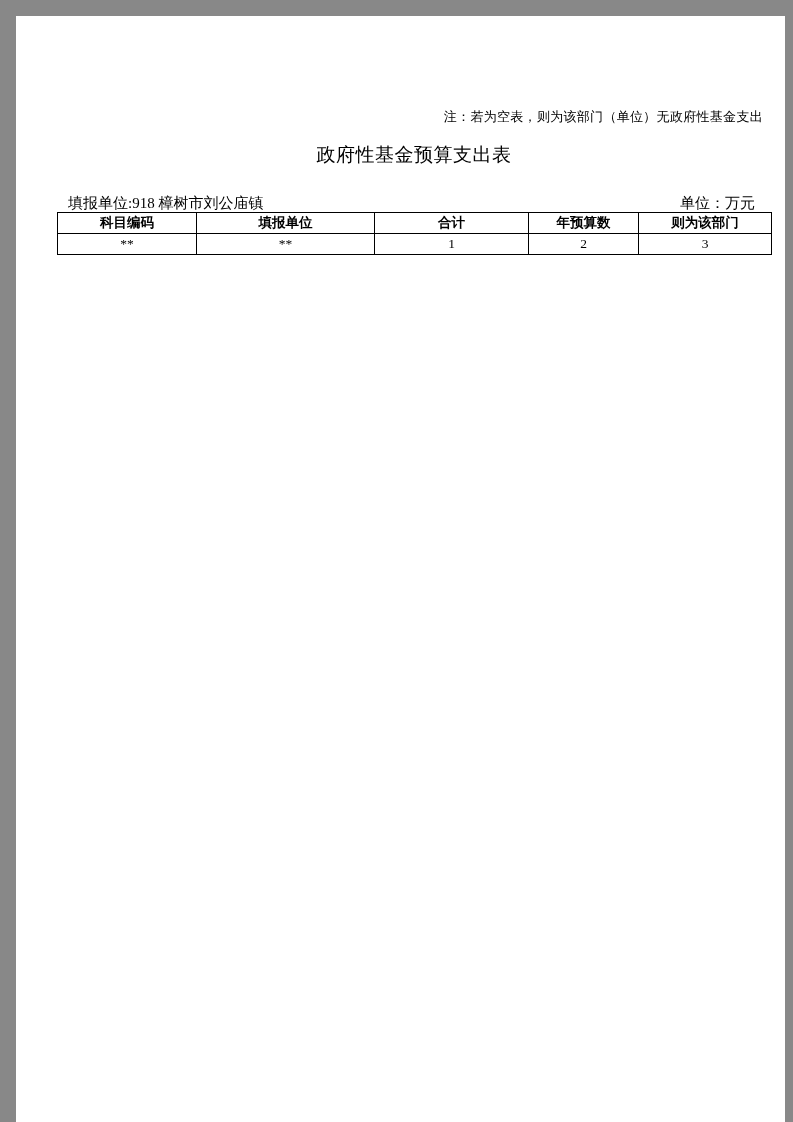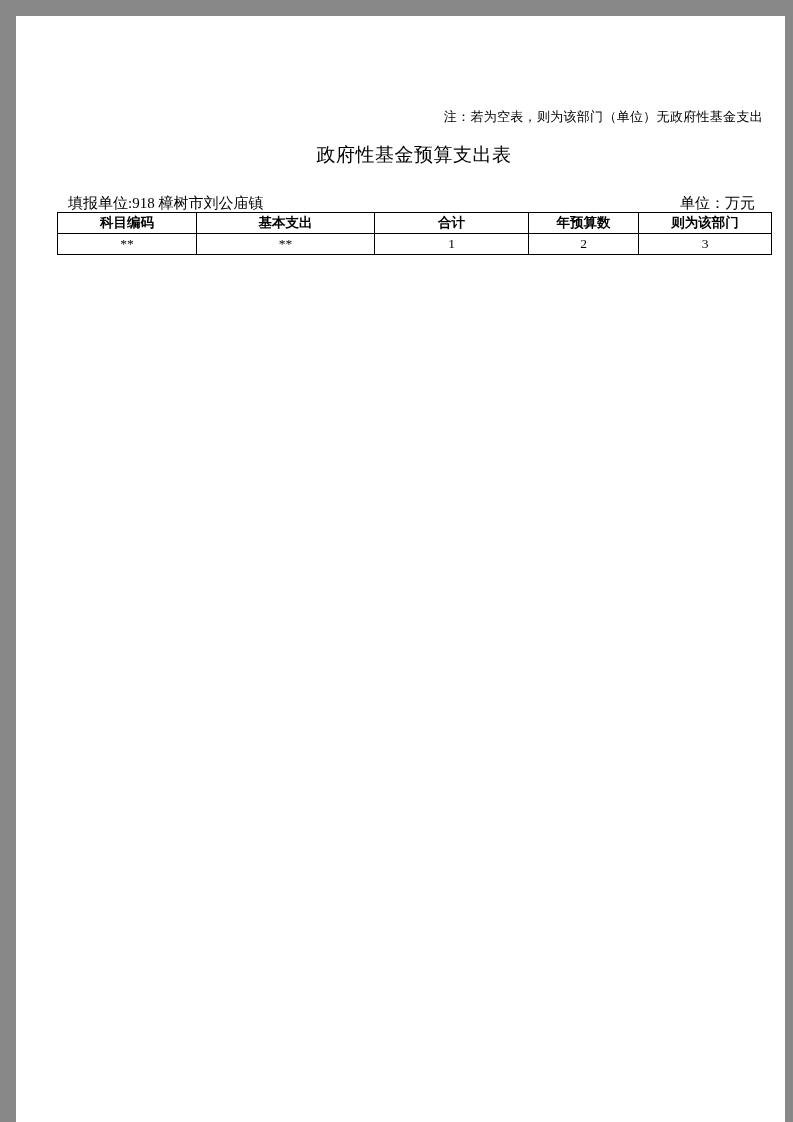--- a/index.html
+++ b/index.html
@@ -96,21 +96,21 @@
       <colgroup>
         <col class="c1">
           <col class="c2">
           <col class="c3">
           <col class="c4">
           <col class="c5">
       </colgroup>
       <tbody>
         <tr>
           <th>科目编码</th>
-          <th>基本支出</th>
+          <th>填报单位</th>
           <th>合计</th>
           <th>年预算数</th>
           <th>则为该部门</th>
         </tr>
         <tr>
           <td>**</td>
           <td>**</td>
           <td>1</td>
           <td>2</td>
           <td>3</td>

